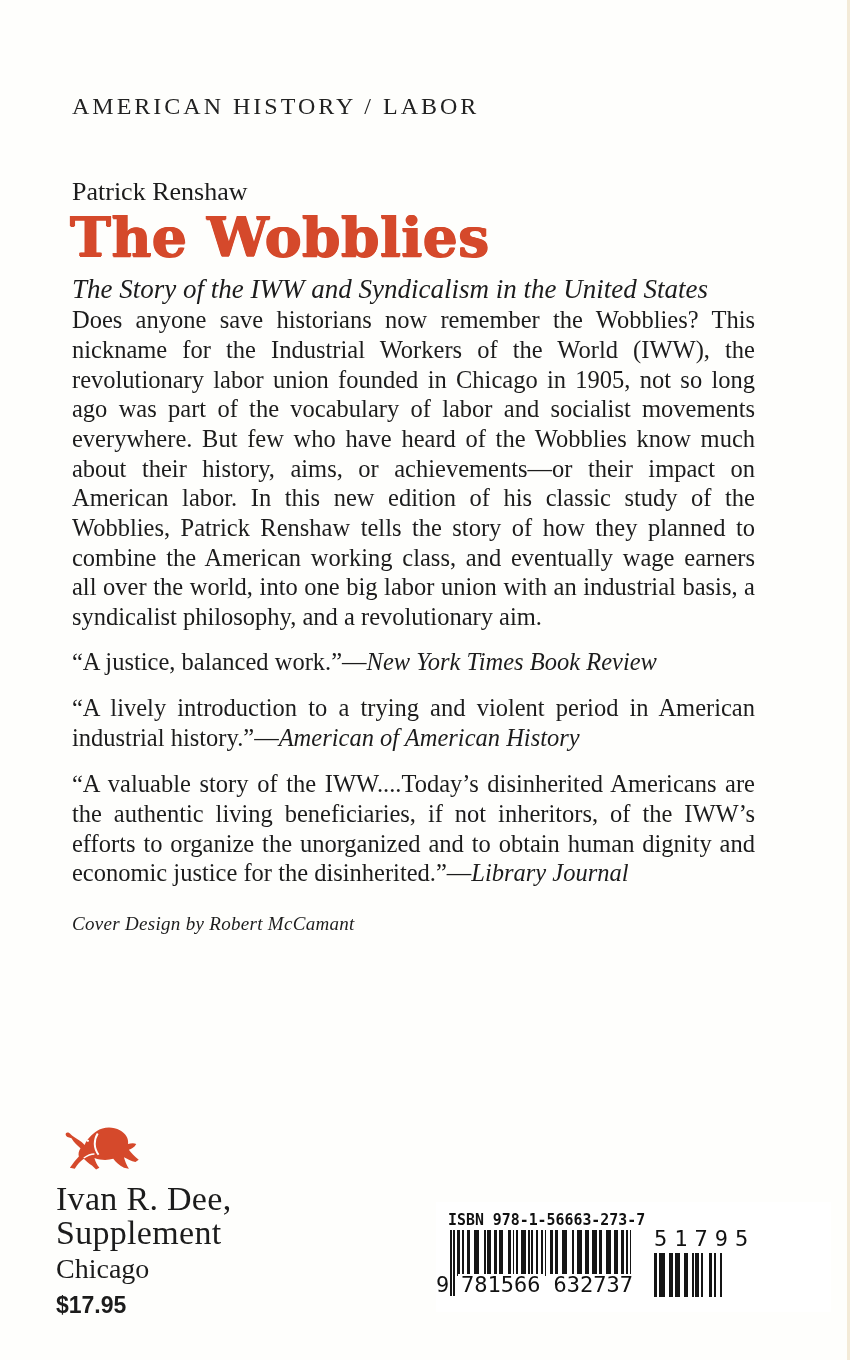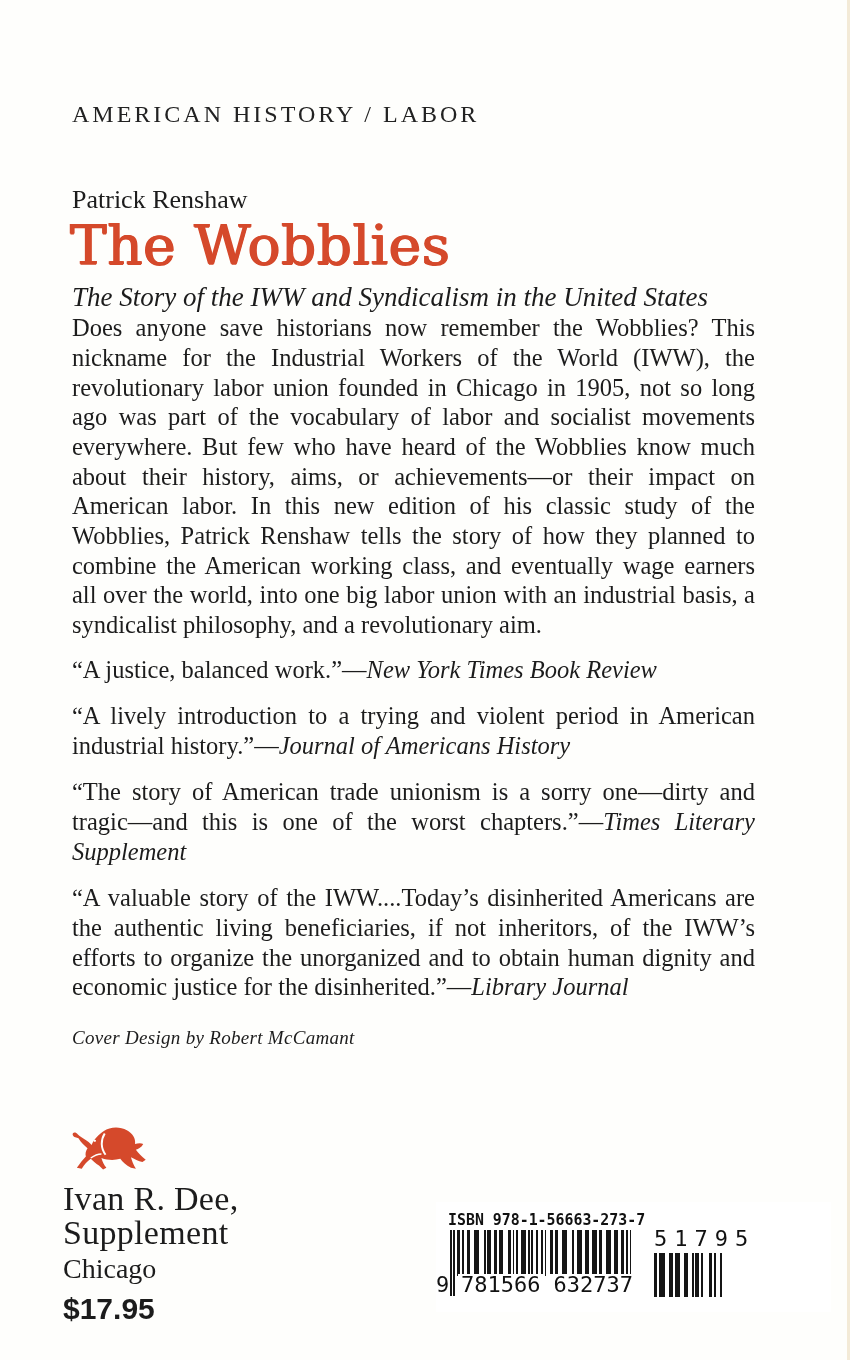--- a/index.html
+++ b/index.html
@@ -10,49 +10,49 @@
     width: 850px; height: 1360px;
     background: #fefefc;
     overflow: hidden;
     color: var(--ink);
     font-family: "Liberation Serif", serif;
   }
   .page::after { 
     content: ""; position: absolute; top: 0; right: 0; width: 3px; height: 100%;
     background: #ead9b8; opacity: .55;
   }
-  .text-col { position: absolute; left: 72px; top: 100px; width: 683px; }
+  .text-col { position: absolute; left: 72px; top: 92px; width: 683px; }
   .category {
     font-size: 24px; line-height: 1.2; letter-spacing: 3px;
     margin-bottom: 57px; color: #222;
   }
   .author { font-size: 26px; line-height: 1.1; }
   .title {
-    font-family: "DejaVu Serif", serif; font-weight: normal;
+    font-family: "DejaVu Serif", serif; font-weight: bold;
     font-size: 55px; line-height: 1.02; color: var(--accent);
     margin: 3px 0 9px -2px;
     text-shadow: 0.8px 0 0 var(--accent), -0.8px 0 0 var(--accent), 0 0.5px 0 var(--accent);
     letter-spacing: 0.5px;
   }
   .subtitle { font-size: 27px; font-style: italic; }
   .description, .quote {
     font-size: 24.5px; line-height: 1.21; text-align: justify;
     text-justify: inter-word;
   }
   .description { margin-bottom: 15px; }
   .quote { margin-bottom: 17px; }
   .quote em { font-style: italic; }
   .credit { font-size: 19px; font-style: italic; margin-top: 25px; letter-spacing: .3px; }
 
   
-  .publisher { position: absolute; left: 63px; top: 1122px; width: 320px; }
+  .publisher { position: absolute; left: 56px; top: 1122px; width: 320px; }
   .elephant { display: block; margin-left: 4px; }
   .pub-name { font-size: 34px; line-height: 34px; margin-top: 6px; letter-spacing: .3px; }
   .pub-city { font-size: 28px; line-height: 1.05; margin-top: 4px; }
-  .pub-price { font-family: "Liberation Sans", sans-serif; font-weight: bold; font-size: 30px; margin-top: 9px; }
+  .pub-price { font-family: "Liberation Sans", sans-serif; font-weight: bold; font-size: 23px; margin-top: 9px; }
 
   
   .barcode { position: absolute; left: 436px; top: 1202px; width: 395px; height: 110px; background: #fff; }
   .isbn-label {
     position: absolute; top: 8px; left: 12px;
     font-family: "DejaVu Sans Mono", monospace; font-weight: bold; font-size: 16px;
     transform: scaleX(.93); transform-origin: left; white-space: nowrap; color: #111;
   }
   .bars-main { position: absolute; left: 14px; top: 28px; display: flex; align-items: flex-start; }
   .bc-digits {
@@ -76,23 +76,22 @@
   <div class="text-col">
     <div class="category">AMERICAN HISTORY / LABOR</div>
     <div class="author">Patrick Renshaw</div>
     <h1 class="title">The Wobblies</h1>
     <div class="subtitle">The Story of the IWW and Syndicalism in the United States</div>
 
     <p class="description">Does anyone save historians now remember the Wobblies? This nickname for the Industrial Workers of the World (IWW), the revolutionary labor union founded in Chicago in 1905, not so long ago was part of the vocabulary of labor and socialist movements everywhere. But few who have heard of the Wobblies know much about their history, aims, or achievements—or their impact on American labor. In this new edition of his classic study of the Wobblies, Patrick Renshaw tells the story of how they planned to combine the American working class, and eventually wage earners all over the world, into one big labor union with an industrial basis, a syndicalist philosophy, and a revolutionary aim.</p>
 
     <p class="quote"><span>“A justice, balanced work.”—</span><em>New York Times Book Review</em></p>
 
-    <p class="quote"><span>“A lively introduction to a trying and violent period in American industrial history.”—</span><em>Journal of Americans History</em></p>
-
-    <p class="quote"><span>“The story of American trade unionism is a sorry one—dirty and tragic—and this is one of the worst chapters.”—</span><em>Times Literary Supplement</em></p>
+    <p class="quote"><span>“A lively introduction to a trying and violent period in American industrial history.”—</span><em>American of American History</em></p>
+
 
     <p class="quote"><span>“A valuable story of the IWW....Today’s disinherited Americans are the authentic living beneficiaries, if not inheritors, of the IWW’s efforts to organize the unorganized and to obtain human dignity and economic justice for the disinherited.”—</span><em>Library Journal</em></p>
 
     <p class="credit">Cover Design by Robert McCamant</p>
   </div>
 
   <div class="publisher">
     <svg class="elephant" width="82" height="54" viewBox="0 0 100 64" aria-hidden="true">
       <path fill="var(--accent)" d="M30,27 C26,22 18,19 13,14 C11,11 6,11 7,15 C8,18 12,18 14,19 C17,24 21,28 25,31 C23,34 22,38 23,41 C20,44 16,49 12,55 L18,56 C21,51 25,47 29,44 C32,47 35,50 39,52 L44,57 L48,55 C45,51 43,47 42,43 C50,46 58,46 65,44 C68,48 72,52 78,55 L84,56 C81,51 79,46 78,42 C82,44 87,47 92,48 L96,45 C91,41 87,37 84,33 C87,32 91,30 93,26 C90,24 86,25 83,26 C84,19 80,13 73,9 C64,4 52,5 45,10 C39,14 33,20 30,27 Z"></path>
       <path fill="none" stroke="#fefefc" stroke-width="2.4" d="M46,13 C41,21 41,31 47,39"></path>

